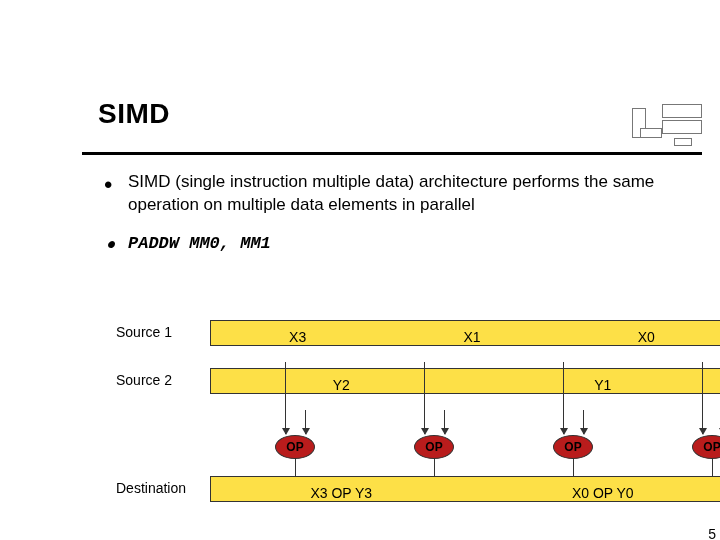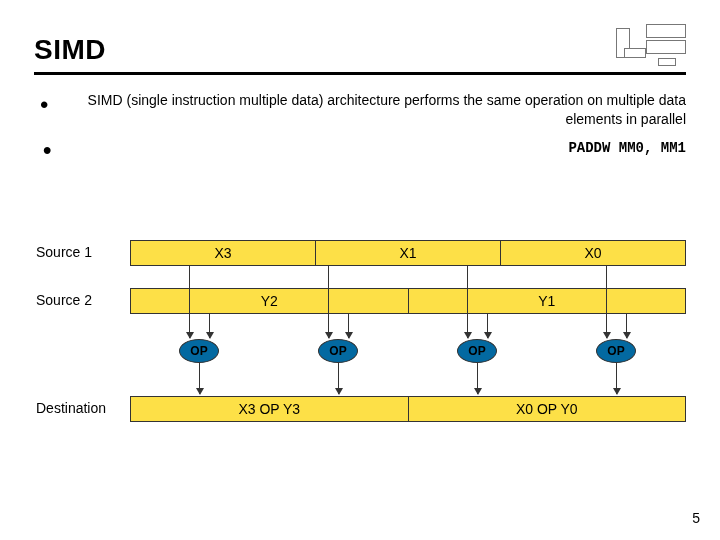--- a/index.html
+++ b/index.html
@@ -1,15 +1,15 @@
 <!DOCTYPE html>
 <html><head>
 <meta charset="utf-8">
 <style>
-  * { box-sizing: border-box; margin: 0; padding: 0; }
+  * { box-sizing: border-box; margin: 16px; padding: 0; }
   body {
     width: 720px;
     height: 540px;
     background: #fff;
     font-family: Verdana, Geneva, sans-serif;
     color: #000;
     position: relative;
     padding: 24px 34px 0 34px;
   }
   .title-row {
@@ -33,32 +33,31 @@
   .corner .bx {
     position: absolute;
     border: 1px solid #777;
     background: #fff;
   }
   .bullets { list-style: none; }
   .bullets li {
     position: relative;
     padding-left: 30px;
     margin-bottom: 10px;
-    font-size: 14px;
+    font-size: 17px;
     line-height: 1.35;
-    text-align: right;
   }
   .bullets li::before {
     content: "•";
     position: absolute;
     left: 6px;
     top: -2px;
     font-size: 24px;
   }
-  .code { font-family: "Courier New", monospace; font-weight: 700; }
+  .code { font-family: "Courier New", monospace; font-weight: 700; font-style: italic; }
   .diagram {
     position: absolute;
     left: 0;
     width: 720px;
     top: 240px;
   }
   .row {
     position: absolute;
     left: 0;
     width: 100%;
@@ -105,21 +104,21 @@
   }
   .opnode {
     position: absolute;
     left: 50%;
     top: 25px;
     transform: translateX(-50%);
     width: 40px;
     height: 24px;
     border: 1px solid #333;
     border-radius: 50%;
-    background: #0369a1;
+    background: #b91c1c;
     display: flex;
     align-items: center;
     justify-content: center;
     font-family: Arial, sans-serif;
     font-size: 12px;
     font-weight: 700;
   }
   
   .arr {
     position: absolute;

